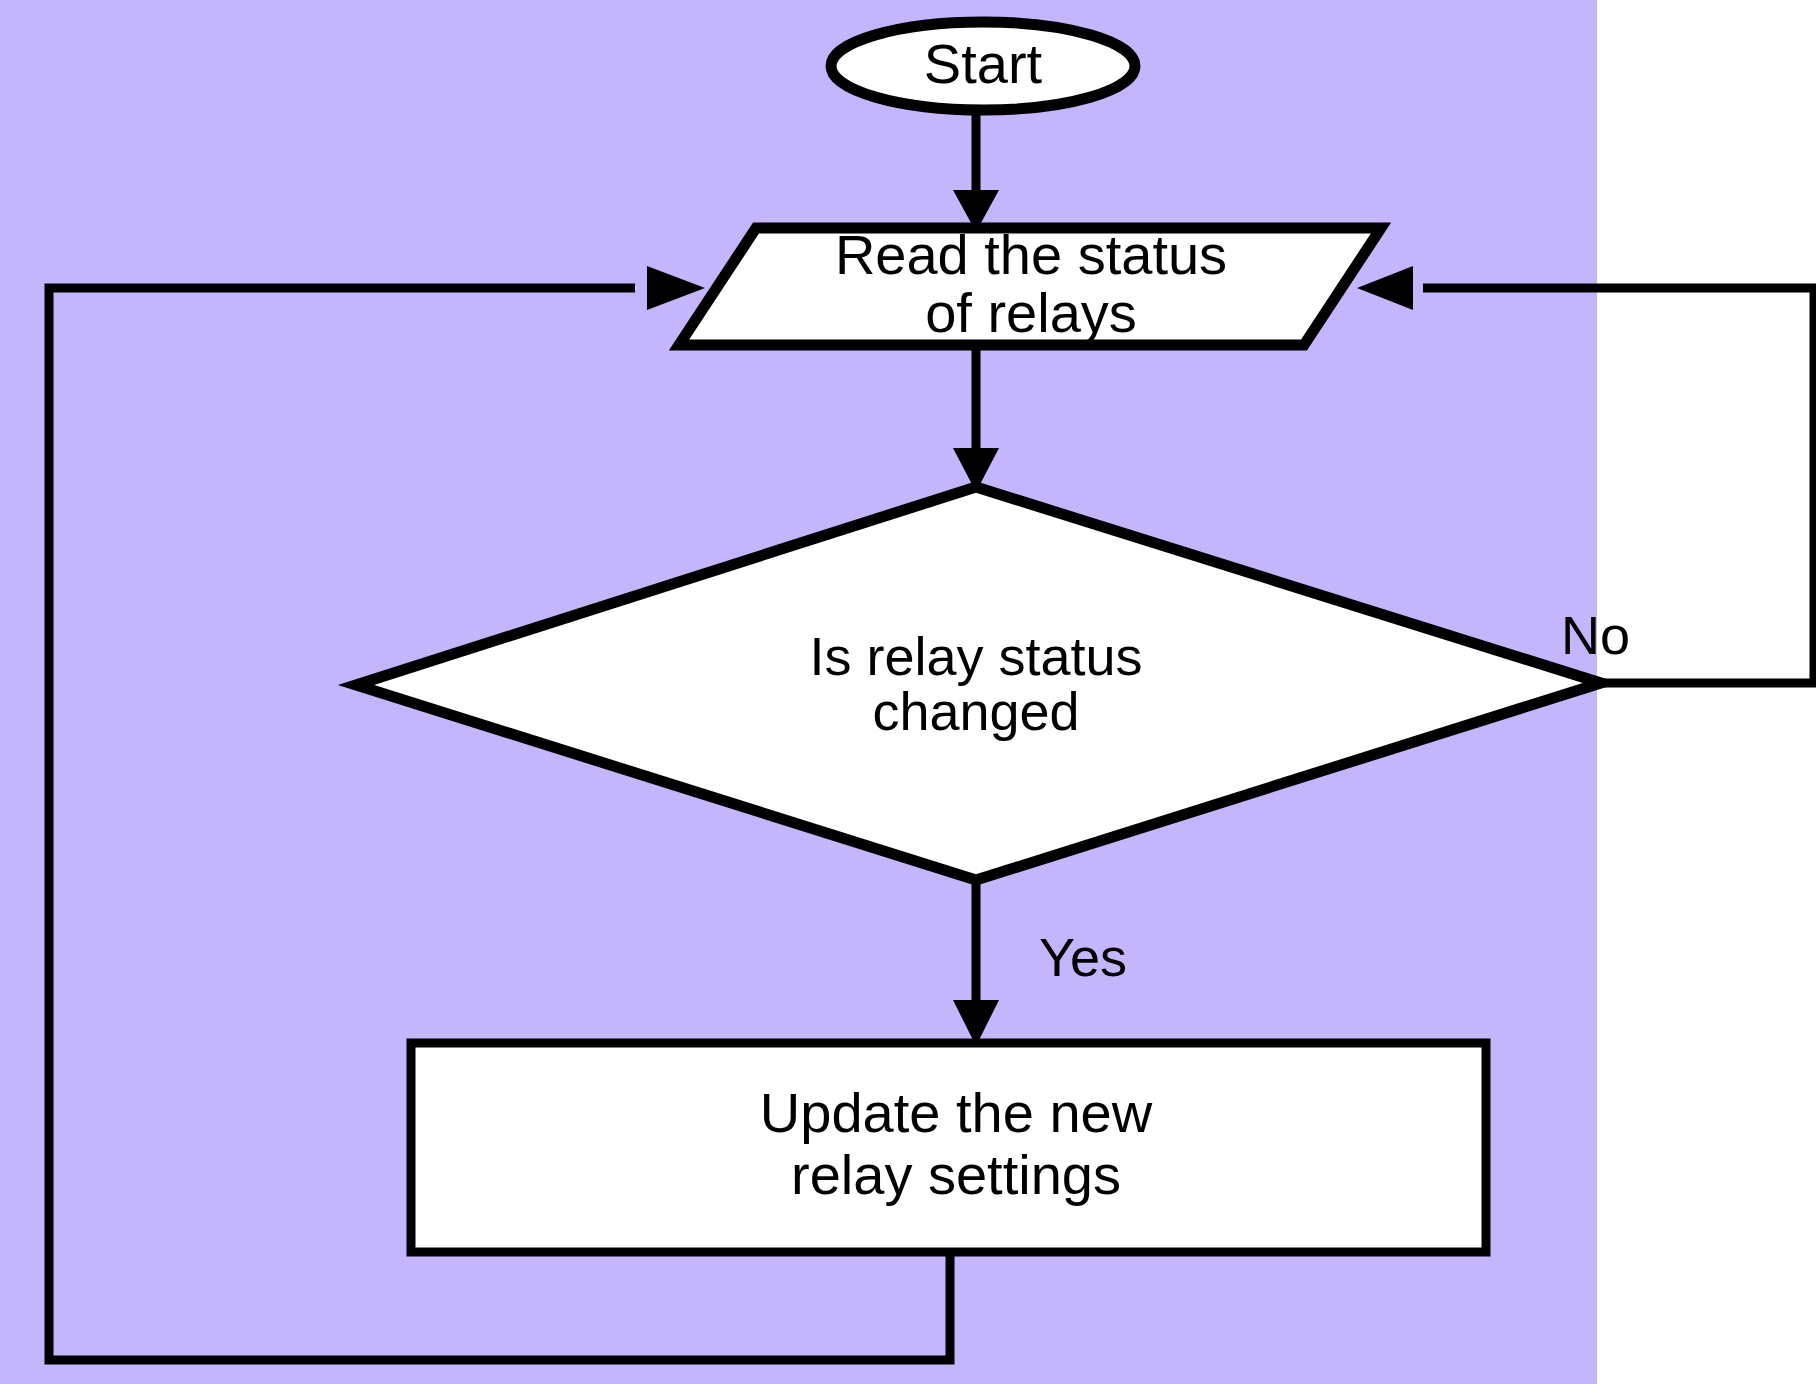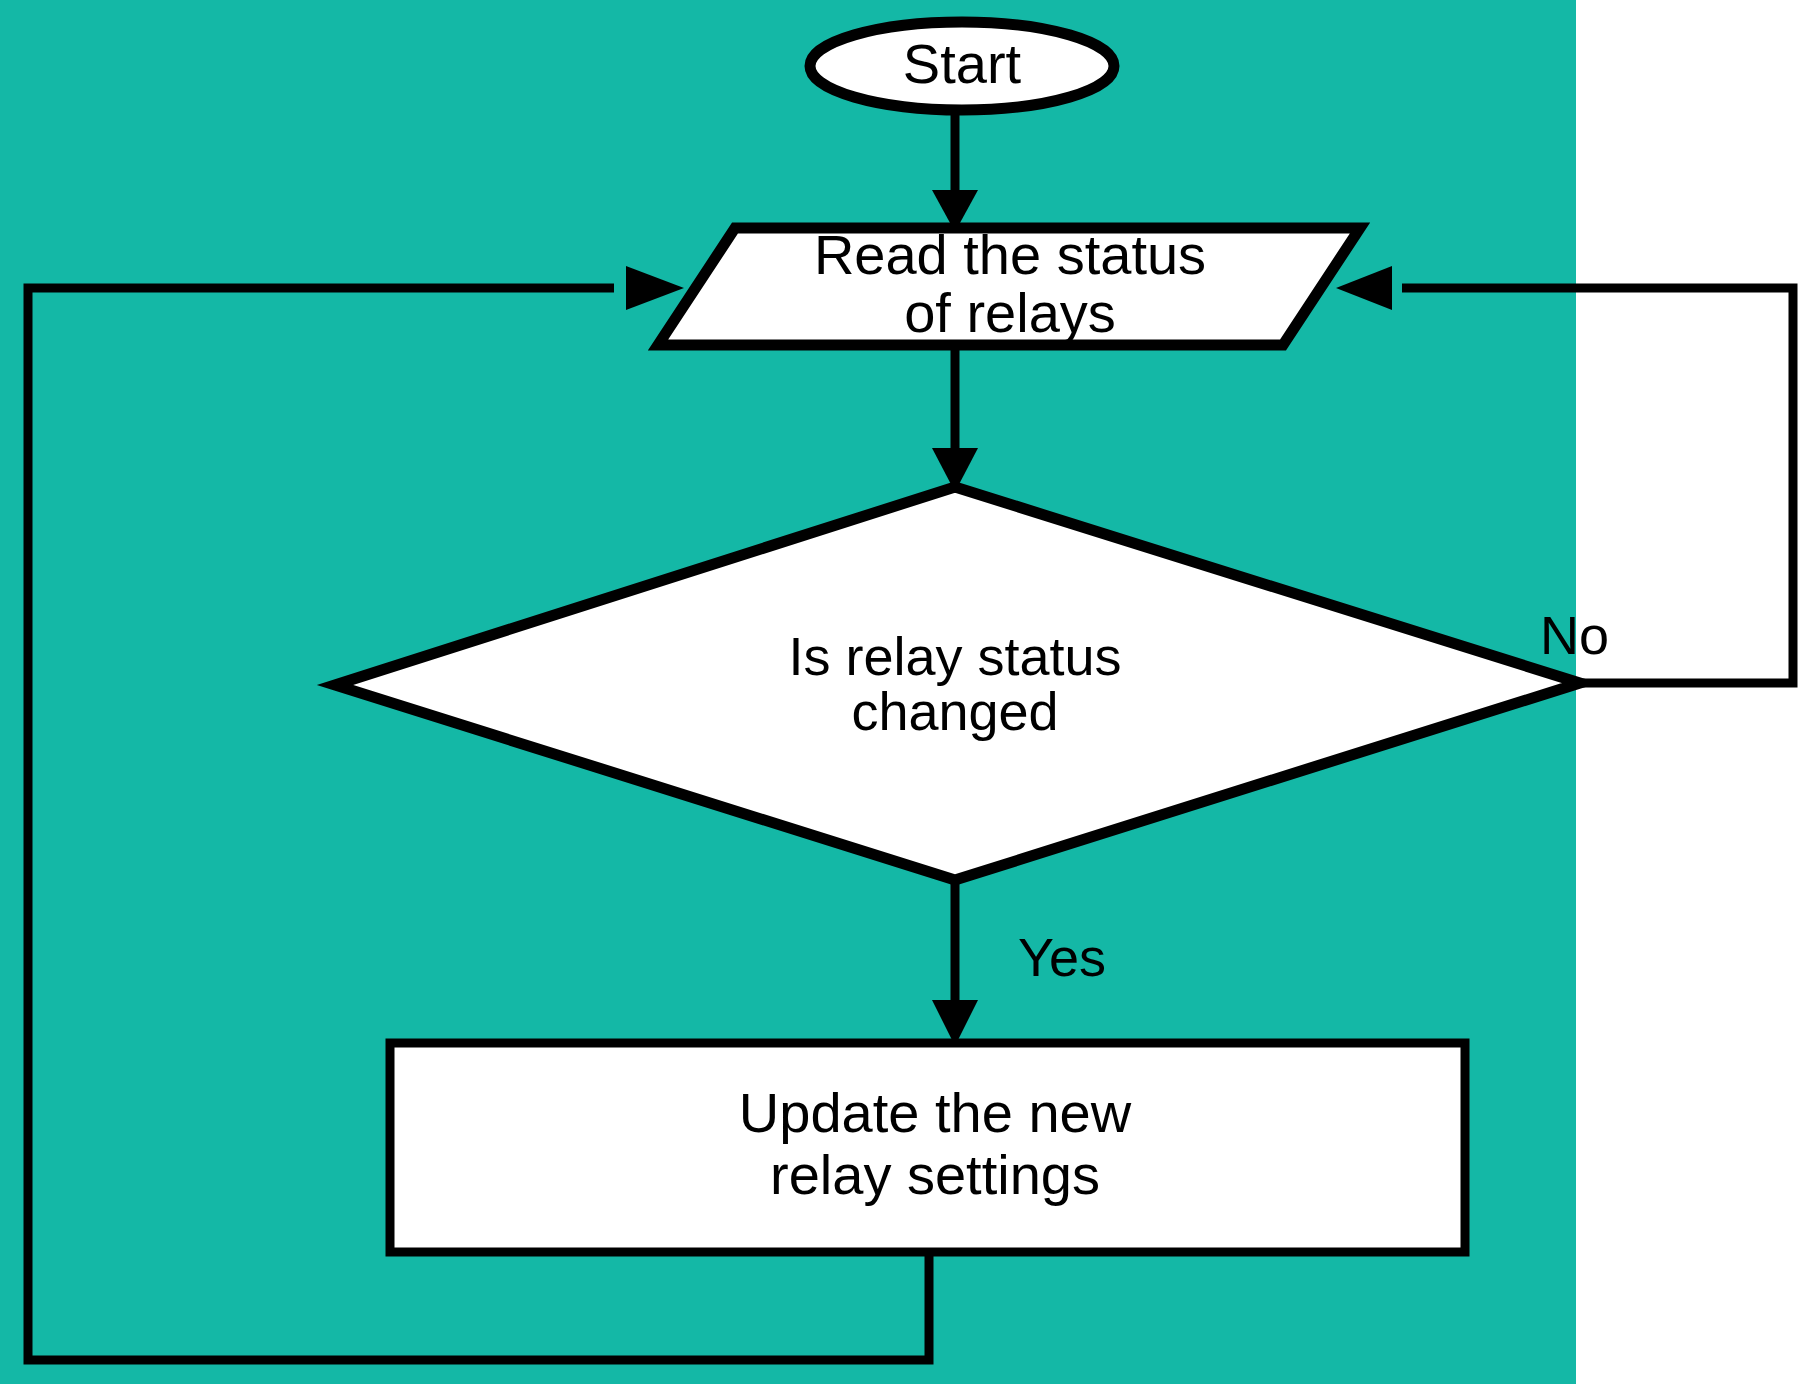--- a/index.html
+++ b/index.html
@@ -10,21 +10,22 @@
   body {
     width: 1816px;
     height: 1384px;
     font-family: "Liberation Sans", sans-serif;
     overflow: hidden;
   }
   #flowchart-root {
     position: relative;
     width: 1576px;
     height: 1384px;
-    background: #14b8a6;
+    background: #c4b5fd;
+    padding-left: 21px;
   }
   svg.chart-canvas {
     display: block;
     width: 1816px;
     height: 1384px;
   }
   .node-shape {
     fill: #ffffff;
     stroke: #000000;
     stroke-linejoin: miter;

